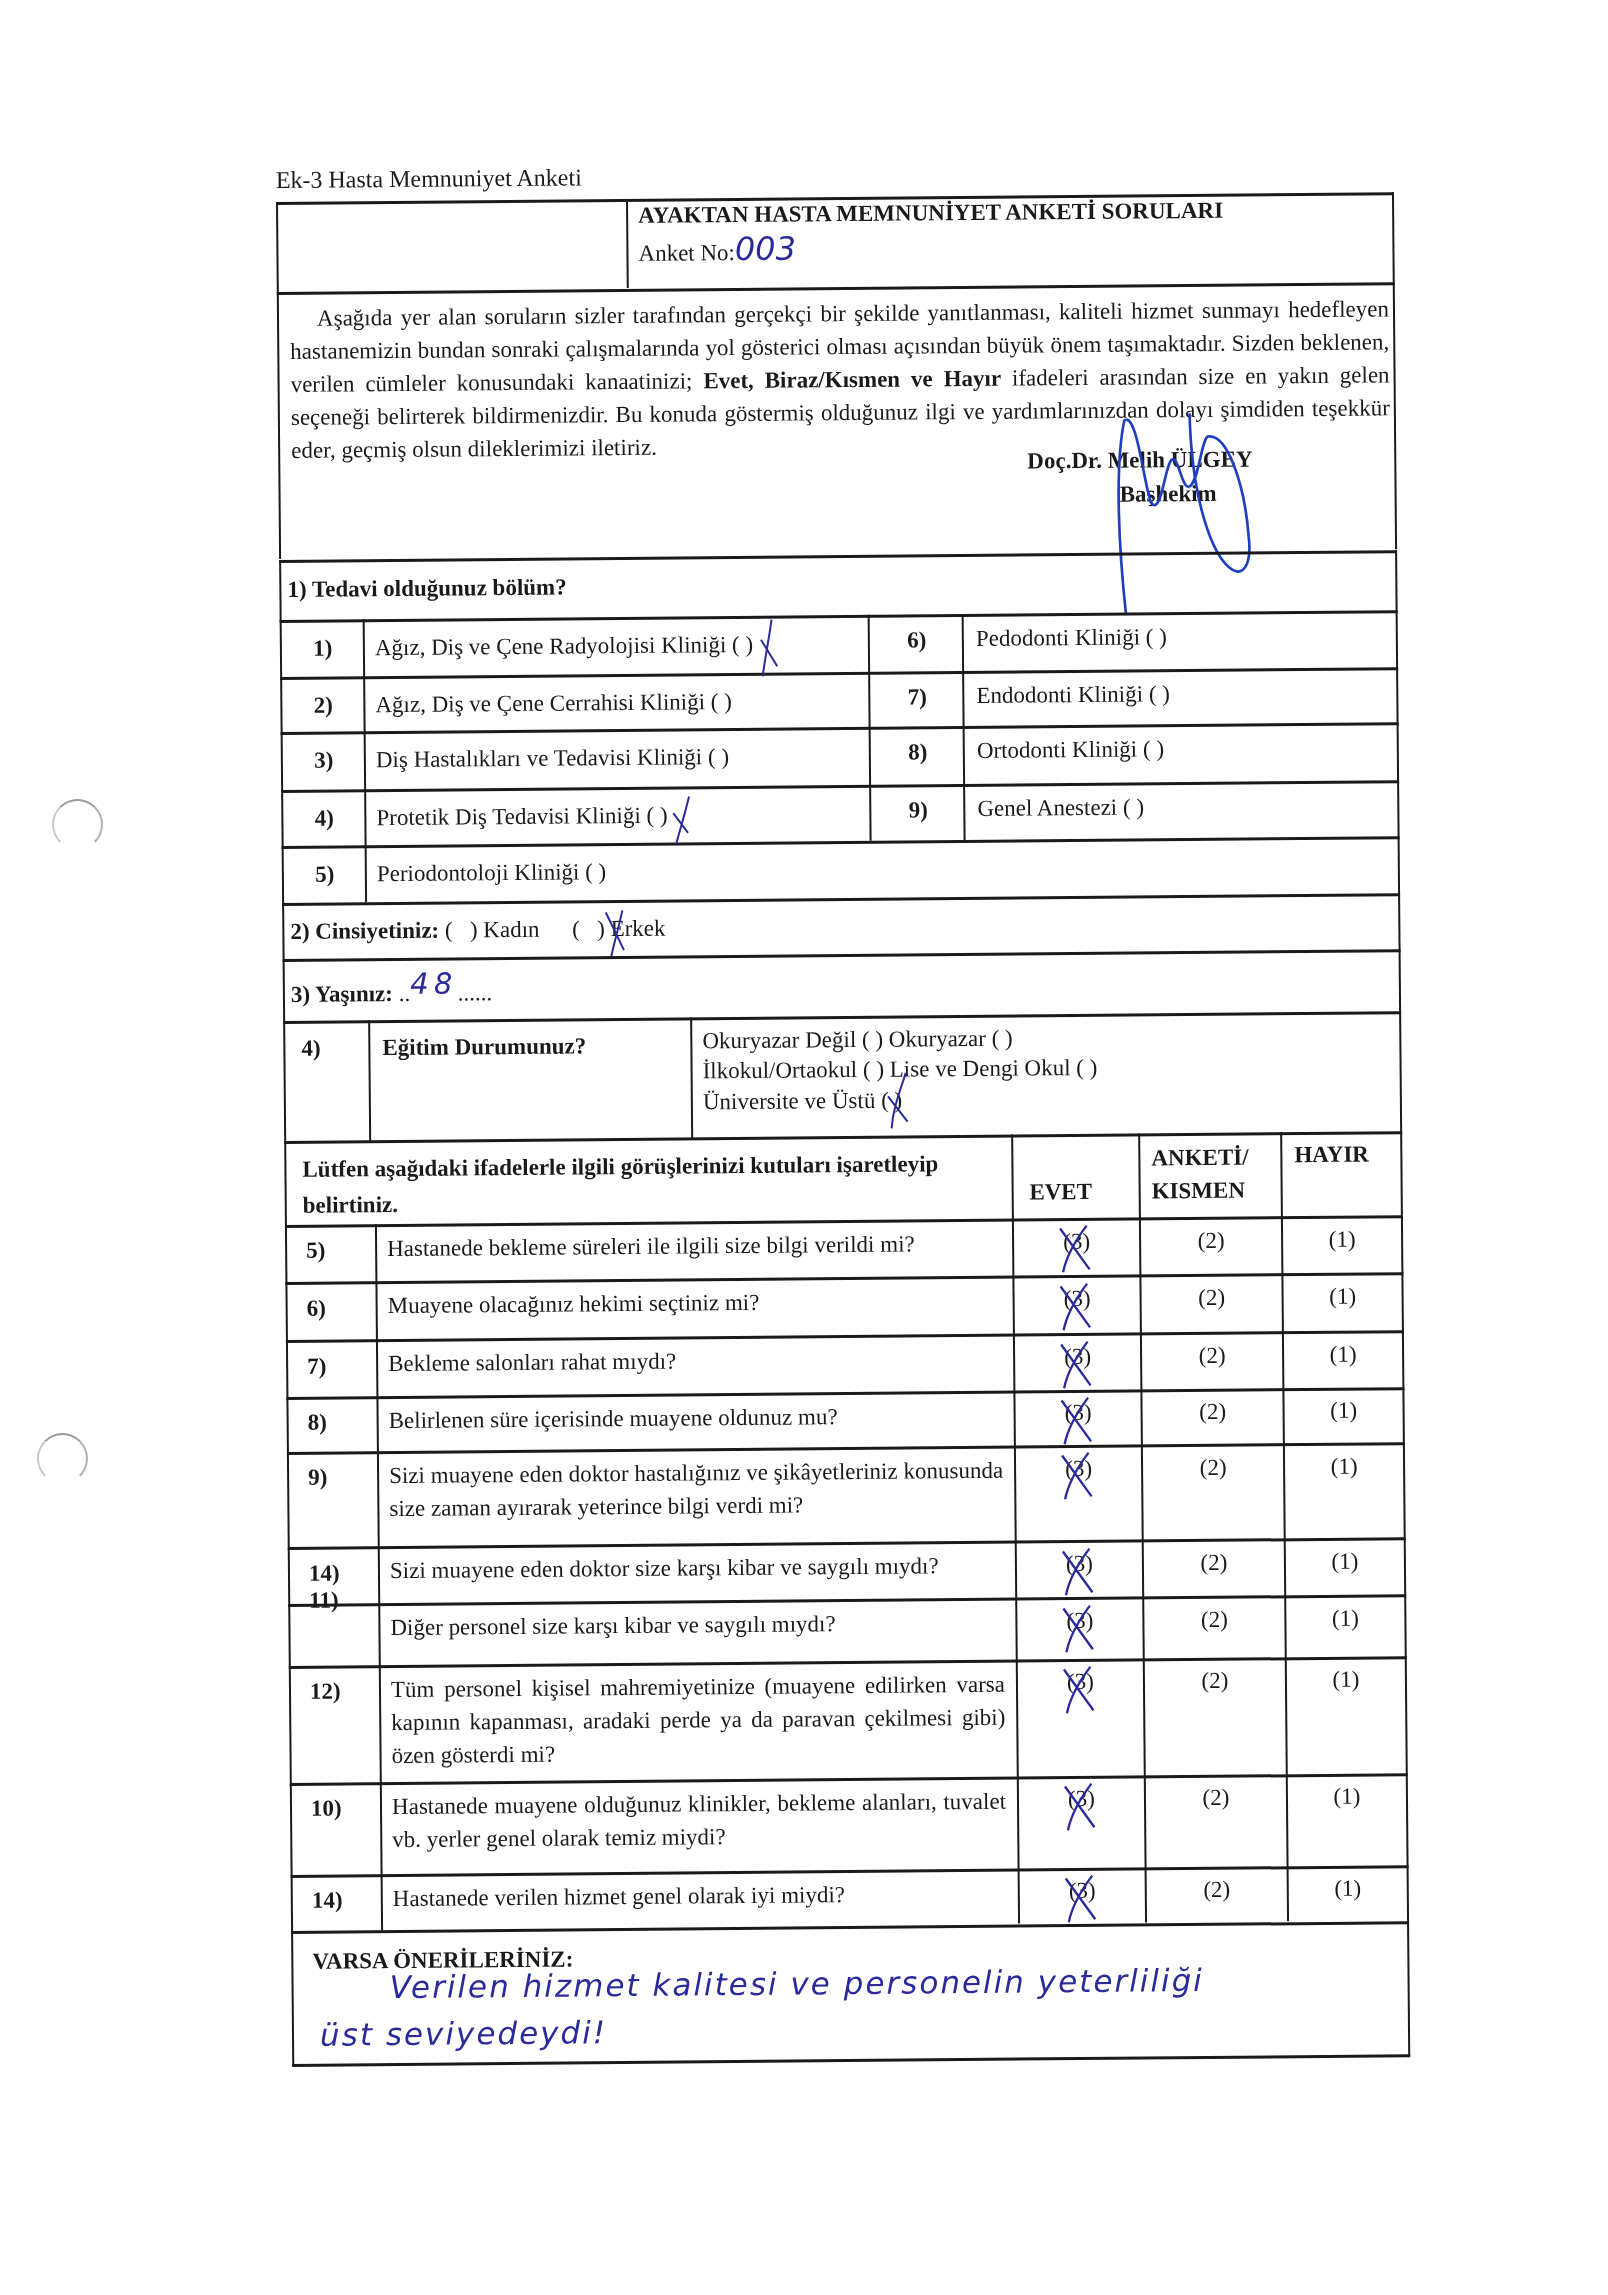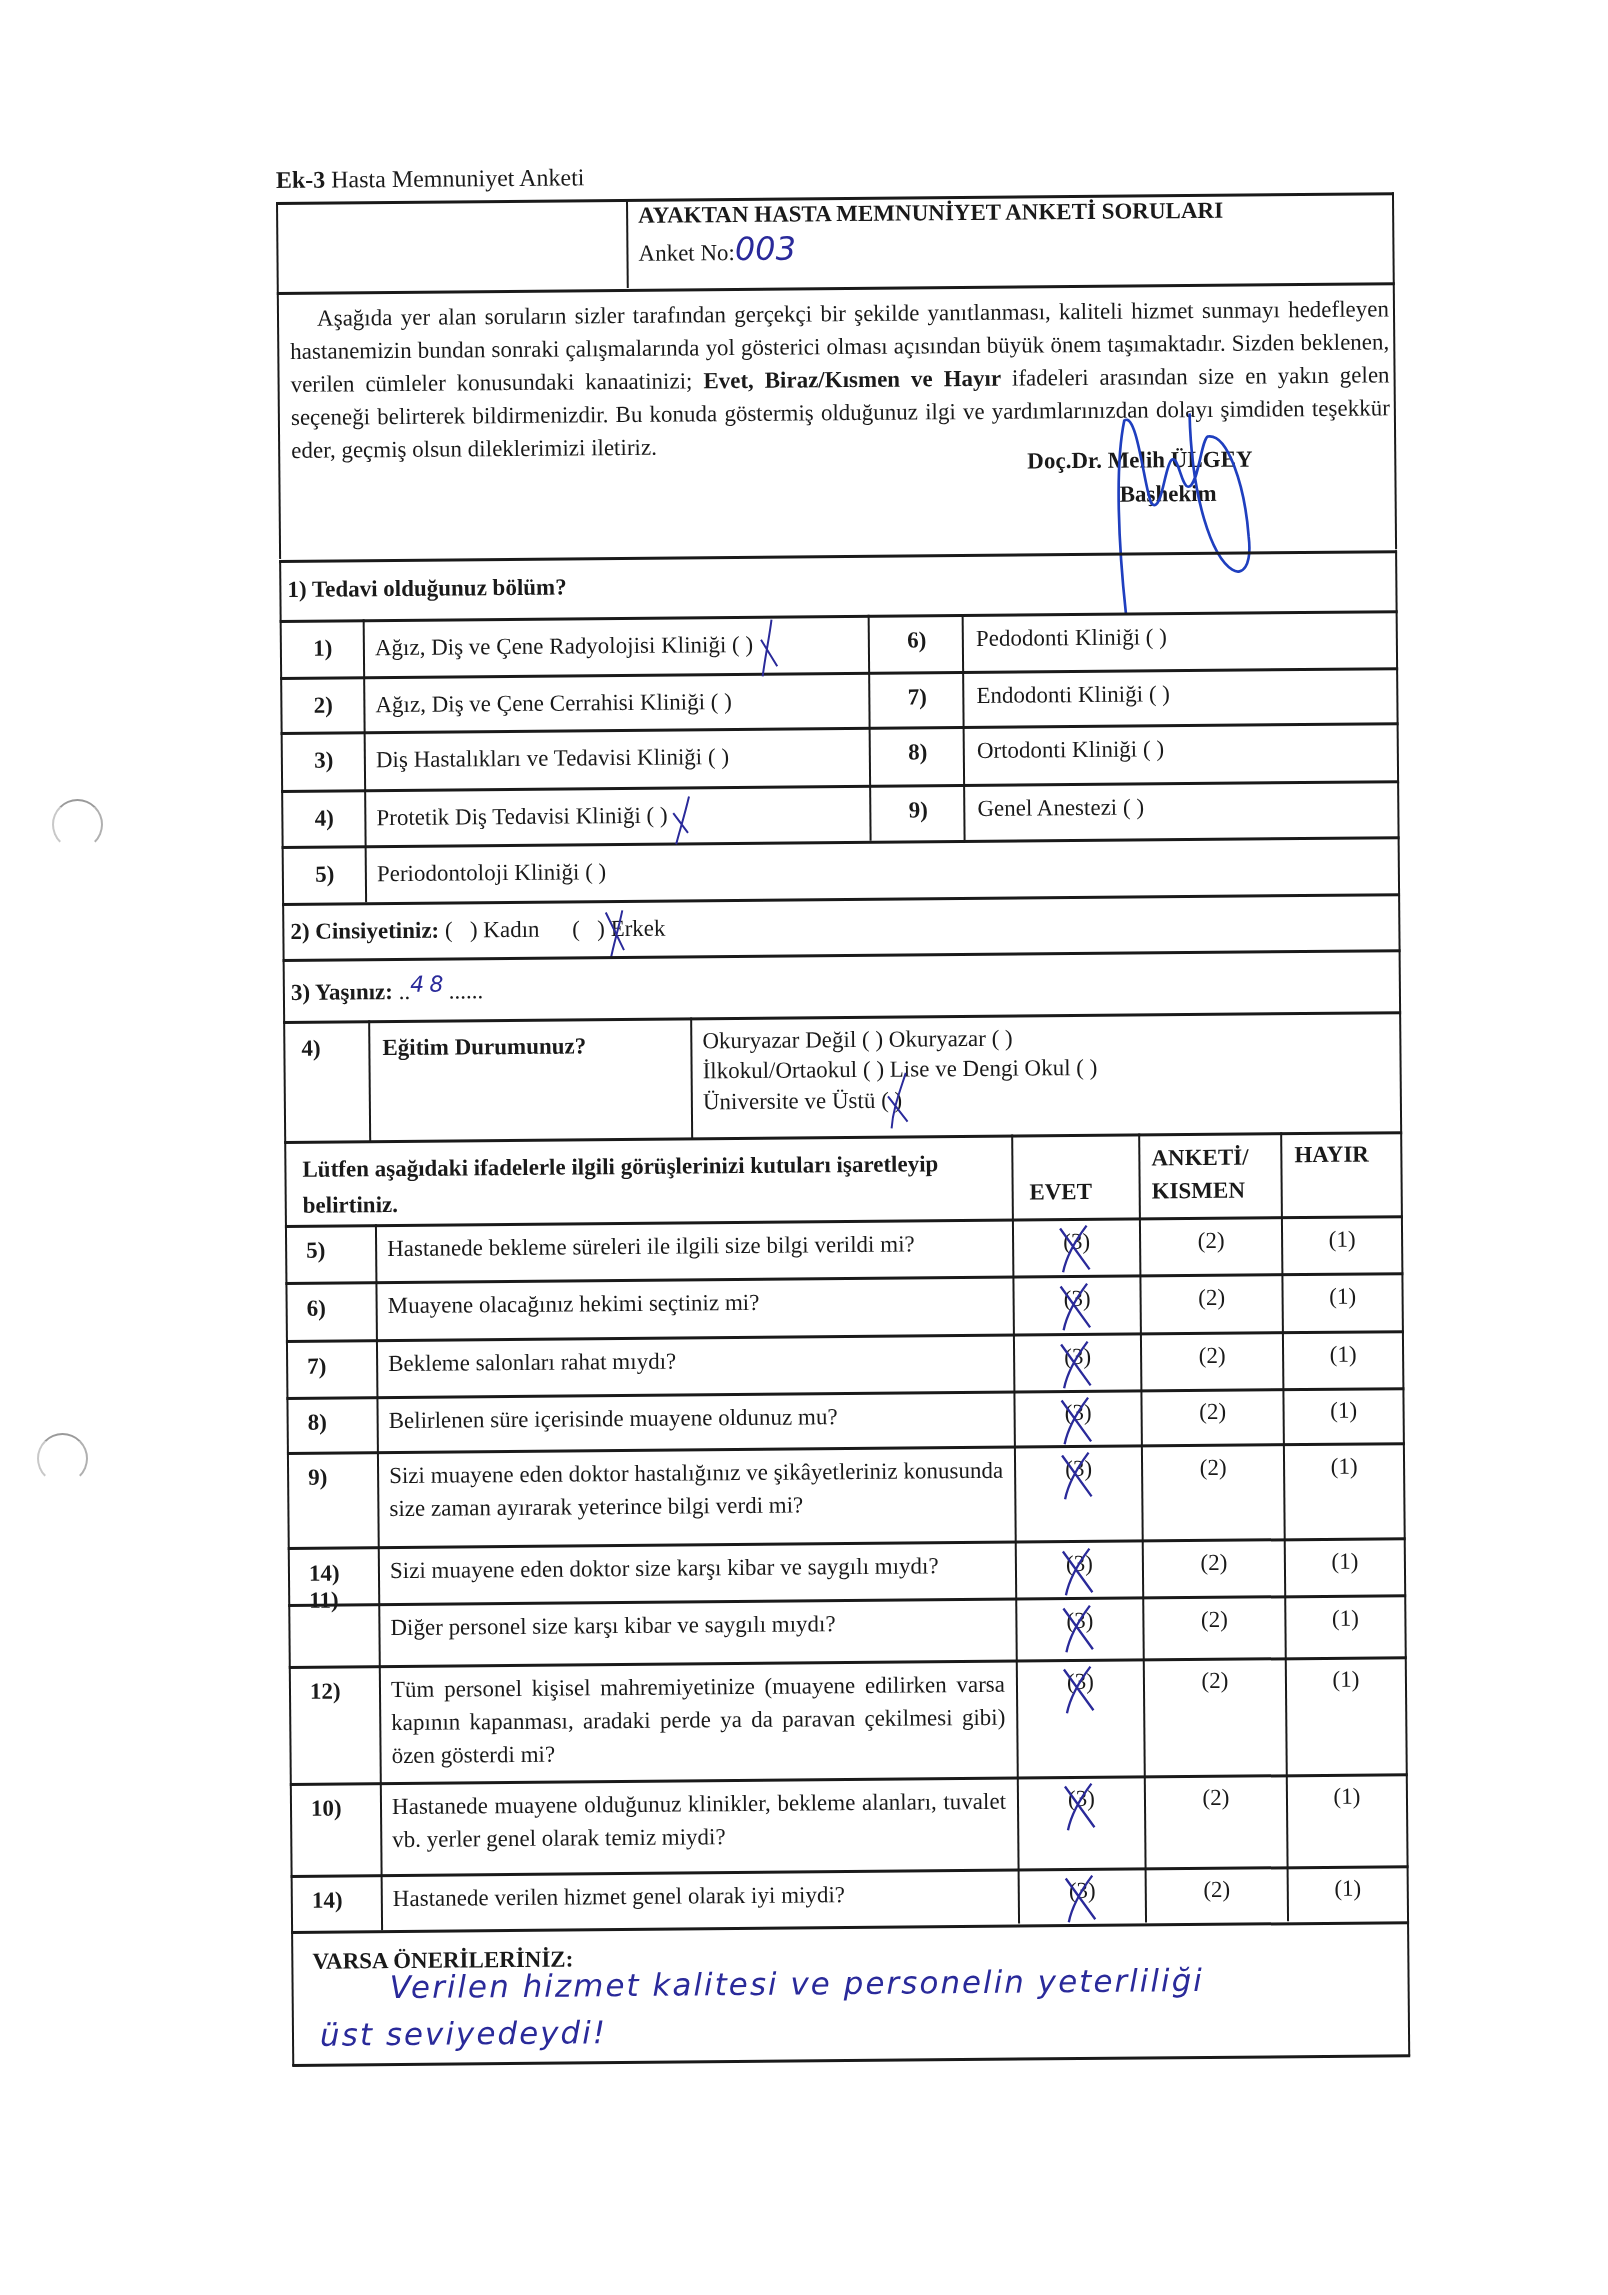--- a/index.html
+++ b/index.html
@@ -3,21 +3,21 @@
 <meta charset="utf-8">
 <style>
   html, body { margin:0; padding:0; }
   body { width:1609px; height:2295px; background:#ffffff; position:relative; overflow:hidden;
          font-family:"Liberation Serif", "DejaVu Serif", serif; color:#1a1a1a; }
   .punch { position:absolute; width:47px; height:47px; border-radius:50%;
            border:2px solid transparent; border-top-color:#9a9a9a; border-left-color:#c8c8c8; border-right-color:#b0b0b0; }
   #sheet { position:absolute; left:0; top:0; width:1609px; height:2295px;
            transform-origin:276px 202px; transform:rotate(-0.5deg); }
   .caption { position:absolute; left:276px; top:167px; font-size:24px; }
-  .caption b { font-weight:bold; }
+  .caption b { font-weight:normal; }
   .hl { position:absolute; height:2.7px; background:#1a1a1a; }
   .vl { position:absolute; width:2px; background:#1a1a1a; }
   .t { position:absolute; font-size:23px; line-height:33px; white-space:nowrap; }
   .b { font-weight:bold; }
   .para { position:absolute; left:289px; top:302px; width:1099px; font-size:23px; line-height:33px;
           text-align:justify; text-indent:27px; }
   .sig { position:absolute; font-size:23px; font-weight:bold; }
   .ink { color:#2a2a9a; font-family:"DejaVu Sans", sans-serif; font-style:italic; position:absolute; }
   svg.mark { position:absolute; overflow:visible; }
   .ctr { text-align:center; }
@@ -96,21 +96,21 @@
     <span> (&nbsp;&nbsp;&nbsp;) <span>Kadın</span></span>
     <span style="margin-left:27px;">(&nbsp;&nbsp;&nbsp;) <span>Erkek</span></span>
   </div>
   <svg class="mark" style="left:596px;top:912px;" width="27" height="53" viewBox="0 0 40 80">
       <path d="M5,5 L32,62 M30,2 C24,30 16,55 12,75" fill="none" stroke="#2a2a9a" stroke-width="3"></path>
     </svg>
   <div class="hl" style="left:276px;top:959px;width:1118px;"></div>
 
   <div class="t" style="left:284px;top:976px;">
     <b>3) Yaşınız:</b>
-    <span>..</span><span class="ink" style="position:relative;font-size:22px;top:-6.7px;letter-spacing:5.3px;text-align:center;">48</span><span>......</span>
+    <span>..</span><span class="ink" style="position:relative;font-size:29px;top:-6.7px;letter-spacing:5.3px;text-align:center;">48</span><span>......</span>
   </div>
   <div class="hl" style="left:276px;top:1021px;width:1118px;"></div>
 
   <div class="vl" style="left:361px;top:1021px;height:121px;"></div>
   <div class="vl" style="left:683px;top:1021px;height:121px;"></div>
   <div class="t b" style="left:294px;top:1032px;">4)</div>
   <div class="t b" style="left:375px;top:1032px;">Eğitim Durumunuz?</div>
   <div class="t" style="left:695px;top:1029px;line-height:31px;">Okuryazar Değil (  ) Okuryazar (  )</div>
   <div class="t" style="left:695px;top:1059px;line-height:31px;">İlkokul/Ortaokul (  ) Lise ve Dengi Okul (  )</div>
   <div class="t" style="left:695px;top:1090px;line-height:31px;">Üniversite ve Üstü (  )</div>

